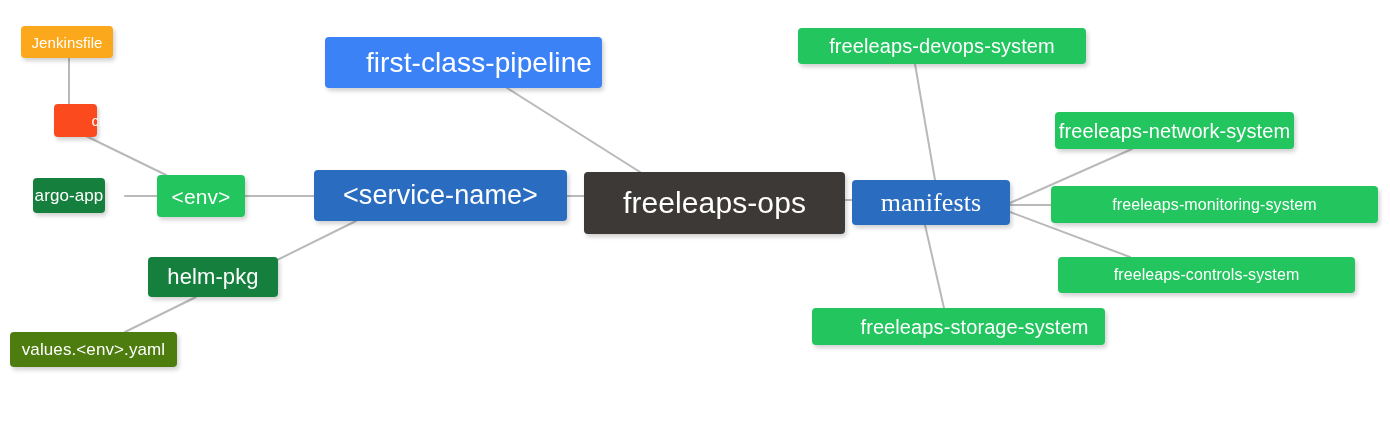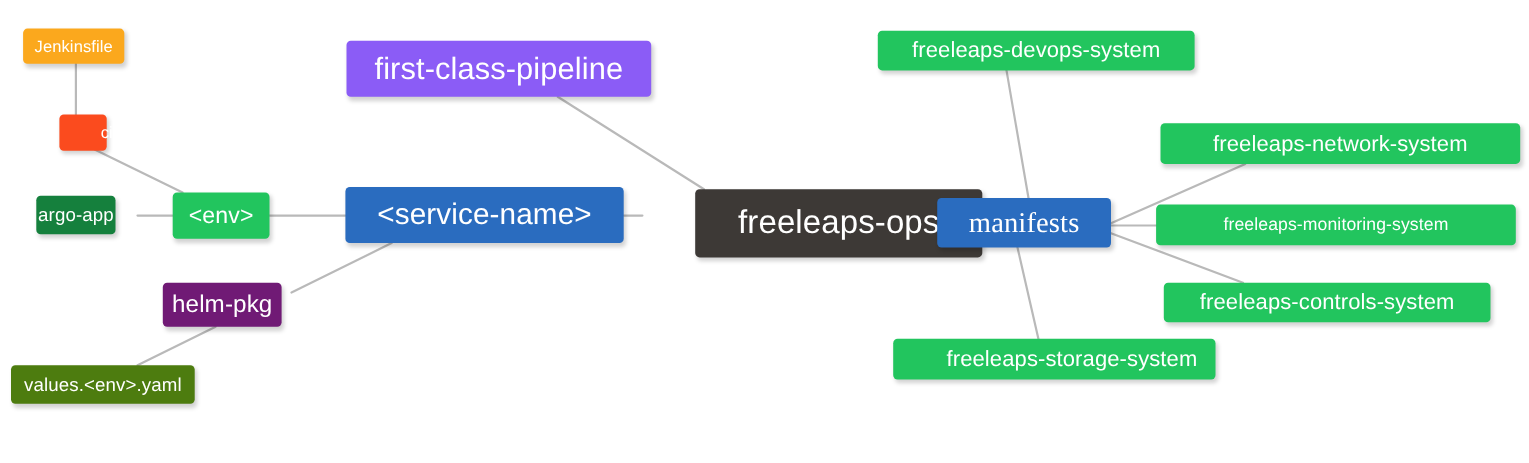--- a/index.html
+++ b/index.html
@@ -72,47 +72,47 @@
       </div>
       <div class="mm-node" style="left: 54px; top: 104px; width: 32px; height: 33px; background: rgb(251, 75, 30); color: rgb(255, 255, 255); font-size: 15px; padding-left: 43px;">
         <span class="mm-label">ci</span>
       </div>
       <div class="mm-node" style="left: 33px; top: 178px; width: 72px; height: 35px; background: #15803d; color: rgb(255, 255, 255); font-size: 17px;">
         <span class="mm-label">argo-app</span>
       </div>
       <div class="mm-node" style="left: 157px; top: 175px; width: 88px; height: 42px; background: rgb(34, 197, 94); color: rgb(255, 255, 255); font-size: 21px; text-align: center;">
         <span class="mm-label">&lt;env&gt;</span>
       </div>
-      <div class="mm-node" style="left: 148px; top: 257px; width: 108px; height: 40px; background: #701a75; color: rgb(255, 255, 255); font-size: 22px;">
+      <div class="mm-node" style="left: 148px; top: 257px; width: 130px; height: 40px; background: #15803d; color: rgb(255, 255, 255); font-size: 22px;">
         <span class="mm-label">helm-pkg</span>
       </div>
       <div class="mm-node" style="left: 10px; top: 332px; width: 167px; height: 35px; background: #4d7c0f; color: rgb(255, 255, 255); font-size: 17px;">
         <span class="mm-label">values.&lt;env&gt;.yaml</span>
       </div>
-      <div class="mm-node" style="left: 315px; top: 37px; width: 277px; height: 51px; background: #8b5cf6; color: rgb(255, 255, 255); font-size: 28px;">
+      <div class="mm-node" style="left: 325px; top: 37px; width: 277px; height: 51px; background: #3b82f6; color: rgb(255, 255, 255); font-size: 28px; justify-content: flex-end;">
         <span class="mm-label">first-class-pipeline</span>
       </div>
       <div class="mm-node" style="left: 314px; top: 170px; width: 253px; height: 51px; background: rgb(42, 108, 191); color: rgb(255, 255, 255); font-size: 27px;">
         <span class="mm-label">&lt;service-name&gt;</span>
       </div>
-      <div class="mm-node" style="left: 584px; top: 172px; width: 261px; height: 62px; background: rgb(61, 57, 54); color: rgb(255, 255, 255); font-size: 30px; margin-left: 48px;">
+      <div class="mm-node" style="left: 584px; top: 172px; width: 261px; height: 62px; background: rgb(61, 57, 54); color: rgb(255, 255, 255); font-size: 30px;">
         <span class="mm-label">freeleaps-ops</span>
       </div>
       <div class="mm-node" style="left: 852px; top: 180px; width: 158px; height: 45px; background: rgb(42, 108, 191); color: rgb(255, 255, 255); font-size: 26px; font-family: Liberation Serif, serif;">
         <span class="mm-label">manifests</span>
       </div>
       <div class="mm-node" style="left: 798px; top: 28px; width: 288px; height: 36px; background: rgb(34, 197, 94); color: rgb(255, 255, 255); font-size: 20px;">
         <span class="mm-label">freeleaps-devops-system</span>
       </div>
-      <div class="mm-node" style="left: 1055px; top: 112px; width: 327px; height: 37px; background: rgb(34, 197, 94); color: rgb(255, 255, 255); font-size: 20px;">
+      <div class="mm-node" style="left: 1055px; top: 112px; width: 239px; height: 37px; background: rgb(34, 197, 94); color: rgb(255, 255, 255); font-size: 20px;">
         <span class="mm-label">freeleaps-network-system</span>
       </div>
       <div class="mm-node" style="left: 1051px; top: 186px; width: 327px; height: 37px; background: rgb(34, 197, 94); color: rgb(255, 255, 255); font-size: 16px;">
         <span class="mm-label">freeleaps-monitoring-system</span>
       </div>
-      <div class="mm-node" style="left: 1058px; top: 257px; width: 297px; height: 36px; background: rgb(34, 197, 94); color: rgb(255, 255, 255); font-size: 20px;">
+      <div class="mm-node" style="left: 1058px; top: 257px; width: 297px; height: 36px; background: rgb(34, 197, 94); color: rgb(255, 255, 255); font-size: 16px;">
         <span class="mm-label">freeleaps-controls-system</span>
       </div>
       <div class="mm-node" style="left: 812px; top: 308px; width: 293px; height: 37px; background: rgb(34, 197, 94); color: rgb(255, 255, 255); font-size: 20px; padding-left: 32px;">
         <span class="mm-label">freeleaps-storage-system</span>
       </div>
     </div>
 </div>
 
 </body></html>

